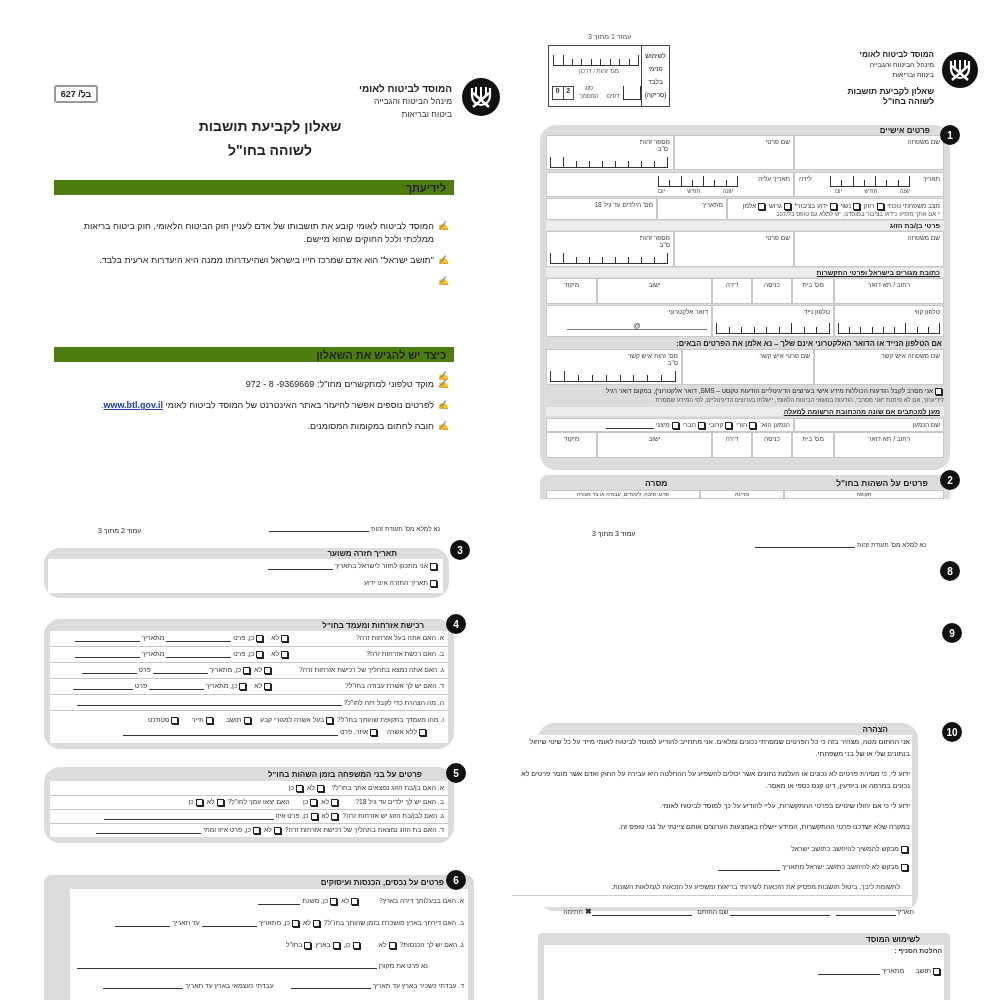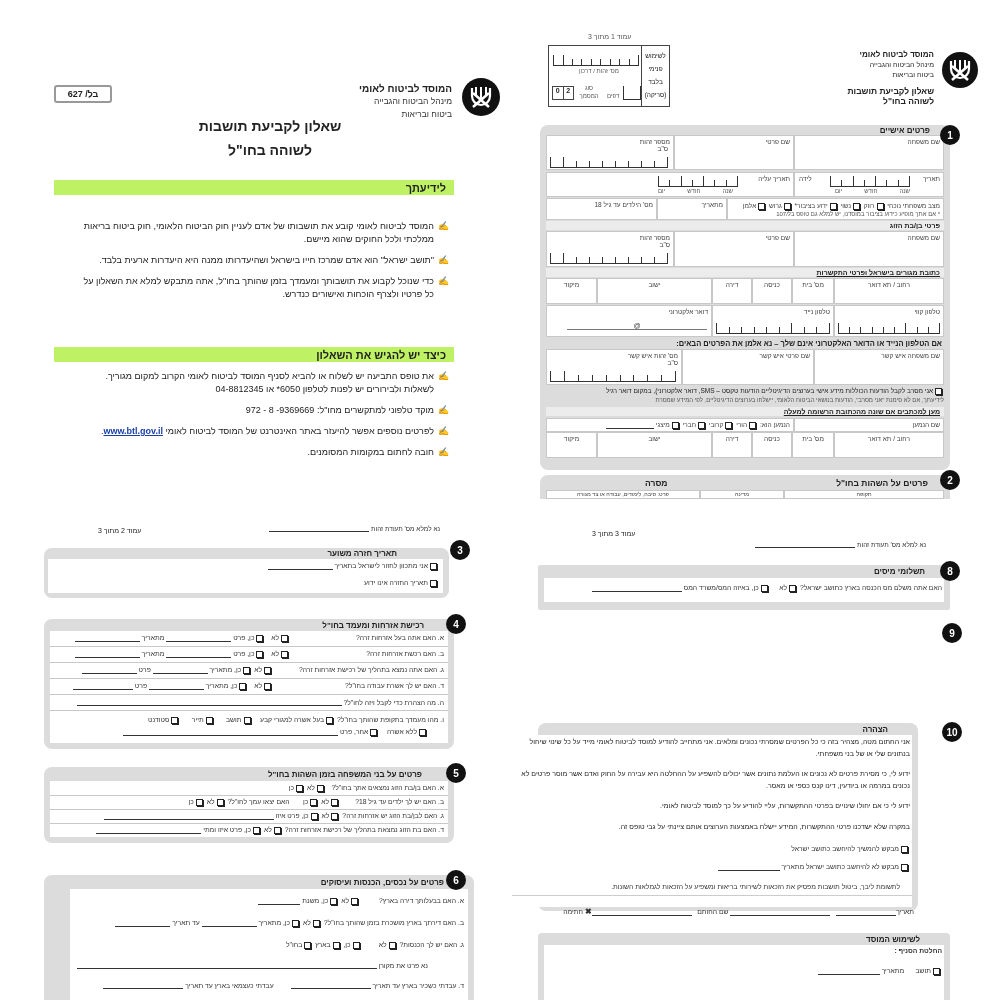--- a/index.html
+++ b/index.html
@@ -10,32 +10,32 @@
 
   
   .logo { width: 38px; height: 38px; border-radius: 50%; background: #111; display: flex; align-items: center; justify-content: center; }
   .logo svg { width: 28px; height: 28px; }
 
   
   #p1 { left: 40px; top: 70px; width: 460px; height: 420px; }
   .inst-block { position: absolute; right: 48px; top: 12px; text-align: right; font-size: 9px; line-height: 13px; }
   .inst-block .b { font-weight: bold; font-size: 10px; }
   .inst-block .s { font-size: 8.5px; color: #333; }
-  .form-code { position: absolute; left: 14px; top: 15px; width: 58px; height: 18px; border: 2px solid #999; border-radius: 3px; font-size: 9px; font-weight: bold; display: flex; align-items: center; justify-content: center; direction: rtl; background: #fff; }
+  .form-code { position: absolute; left: 14px; top: 15px; width: 44px; height: 18px; border: 2px solid #999; border-radius: 3px; font-size: 9px; font-weight: bold; display: flex; align-items: center; justify-content: center; direction: rtl; background: #fff; }
   .main-title { position: absolute; left: 0; width: 460px; text-align: center; font-weight: bold; font-size: 14px; }
-  .bar { position: absolute; background: #bef264; font-weight: bold; font-size: 11px; padding-right: 8px; display: flex; align-items: center; }
+  .bar { position: absolute; background: #4d7c0f; font-weight: bold; font-size: 11px; padding-right: 8px; display: flex; align-items: center; }
   .bullets { position: absolute; font-size: 9px; line-height: 13px; list-style: none; }
   .bullets li { position: relative; padding-right: 20px; margin-bottom: 8px; }
   .bullets li .mk { position: absolute; right: 4px; top: 0; font-size: 9px; color: #555; }
   .bullets a { color: #1a3faa; text-decoration: underline; font-weight: bold; }
 
   
   #p2 { left: 540px; top: 30px; width: 450px; height: 465px; }
   .box { position: absolute; border: 1px solid #444; background: #fff; }
-  .section { position: absolute; background: #dcdcdc; border-radius: 8px; }
+  .section { position: absolute; background: #dcdcdc; border-radius: 16px; }
   .sec-title { position: absolute; font-weight: bold; font-size: 8px; }
   .sec-num { position: absolute; width: 20px; height: 20px; border-radius: 50%; background: #111; color: #fff; font-size: 10px; font-weight: bold; display: flex; align-items: center; justify-content: center; }
   .cell { position: absolute; background: #fff; border: 1px solid #c8c8c8; font-size: 6.5px; color: #444; padding: 2px 3px; text-align: right; }
   .digits { position: absolute; height: 10px; border-bottom: 1px solid #333; display: flex; justify-content: space-between; }
   .digits i { display: block; width: 1px; height: 6px; background: #333; align-self: flex-end; }
   .digits i.tall { height: 10px; }
   .uline { display: inline-block; border-bottom: 1px solid #333; height: 8px; vertical-align: bottom; }
   .cb { display: inline-block; width: 7px; height: 7px; border: 1px solid #222; box-shadow: 1px 1px 0 #222; vertical-align: middle; margin: 0 2px; background: #fff; }
   .subbar { position: absolute; background: #ececec; font-size: 7px; font-weight: bold; padding: 1px 4px; text-align: right; }
   .subbar.u span { text-decoration: underline; }
@@ -67,26 +67,26 @@
     <div class="s">ביטוח ובריאות</div>
   </div>
   <div class="form-code">בל/ 627</div>
   <div class="main-title" style="top:48px;">שאלון לקביעת תושבות</div>
   <div class="main-title" style="top:72px;">לשוהה בחו"ל</div>
 
   <div class="bar" style="left:14px;top:110px;width:400px;height:15px;">לידיעתך</div>
   <ul class="bullets" style="right:46px;top:150px;width:380px;">
     <li><span class="mk">✍</span><span>המוסד לביטוח לאומי קובע את תושבותו של אדם לעניין חוק הביטוח הלאומי, חוק ביטוח בריאות ממלכתי ולכל החוקים שהוא מיישם.</span></li>
     <li><span class="mk">✍</span><span>"תושב ישראל" הוא אדם שמרכז חייו בישראל ושהיעדרותו ממנה היא היעדרות ארעית בלבד.</span></li>
-    <li><span class="mk">✍</span><span>כדי שנוכל לקבוע את תושבותך ומעמדך בזמן שהותך בחו"ל, אתה מתבקש למלא את השאלון על כל פרטיו ולצרף הוכחות ואישורים כנדרש.</span></li>
+    <li><span class="mk">✍</span></li>
   </ul>
 
   <div class="bar" style="left:14px;top:277px;width:400px;height:15px;">כיצד יש להגיש את השאלון</div>
   <ul class="bullets" style="right:46px;top:300px;width:380px;">
-    <li><span class="mk">✍</span><span>את טופס התביעה יש לשלוח או להביא לסניף המוסד לביטוח לאומי הקרוב למקום מגוריך. לשאלות ולבירורים יש לפנות לטלפון 6050* או 04-8812345</span></li>
+    <li><span class="mk">✍</span></li>
     <li><span class="mk">✍</span><span>מוקד טלפוני למתקשרים מחו"ל: 9369669- 8 - 972</span></li>
     <li><span class="mk">✍</span><span>לפרטים נוספים אפשר להיעזר באתר האינטרנט של המוסד לביטוח לאומי</span> <a>www.btl.gov.il</a>.</li>
     <li><span class="mk">✍</span><span>חובה לחתום במקומות המסומנים.</span></li>
   </ul>
 </div>
 
 <div class="page" id="p2">
   <div class="tiny" style="position:absolute;left:48px;top:3px;font-size:7px;">עמוד 1 מתוך 3</div>
 
   <div class="box" style="left:8px;top:15px;width:122px;height:62px;">
@@ -375,26 +375,20 @@
       <div class="row" style="right:4px;top:92px;"><span>ד. עבדתי כשכיר בארץ עד תאריך</span> <span class="uline" style="width:80px;"></span> &nbsp;&nbsp;&nbsp;&nbsp;&nbsp;&nbsp;&nbsp; <span>עבדתי כעצמאי בארץ עד תאריך</span> <span class="uline" style="width:80px;"></span></div>
     </div>
   </div>
   <div class="sec-num" style="right:4px;top:355px;">6</div>
 </div>
 
 <div class="page" id="p4">
   <div style="position:absolute;left:62px;top:15px;font-size:7px;">עמוד 3 מתוך 3</div>
   <div style="position:absolute;right:64px;top:25px;font-size:6.5px;color:#333;"><span>נא למלא מס' תעודת זהות</span> <span class="uline" style="width:100px;"></span></div>
 
-  <div class="section" style="left:8px;top:50px;width:412px;height:45px;border-radius:2px;">
-    <div class="sec-title" style="right:25px;top:2px;">תשלומי מיסים</div>
-    <div class="inner" style="right:6px;top:13px;width:400px;height:24px;">
-      <div class="row" style="right:2px;top:6px;"><span>האם אתה משלם מס הכנסה בארץ כתושב ישראל?</span> <span class="cb"></span><span>לא</span> &nbsp;&nbsp;&nbsp; <span class="cb"></span><span>כן, באיזה המס/משרד המס</span> <span class="uline" style="width:90px;"></span></div>
-    </div>
-  </div>
   <div class="sec-num" style="right:30px;top:46px;">8</div>
 
   <div class="sec-num" style="right:28px;top:108px;">9</div>
 
   <div class="section" style="left:8px;top:208px;width:380px;height:188px;padding-left:8px;">
     <div class="sec-title" style="right:30px;top:2px;">הצהרה</div>
     <div class="inner" style="right:6px;top:12px;width:400px;height:168px;">
       <div class="para" style="right:2px;top:1px;width:396px;">אני החתום מטה, מצהיר בזה כי כל הפרטים שמסרתי נכונים ומלאים. אני מתחייב להודיע למוסד לביטוח לאומי מייד על כל שינוי שיחול בנתונים שלי או של בני משפחתי.</div>
       <div class="para" style="right:2px;top:33px;width:396px;">ידוע לי, כי מסירת פרטים לא נכונים או העלמת נתונים אשר יכולים להשפיע על ההחלטה היא עבירה על החוק ואדם אשר מוסר פרטים לא נכונים במרמה או ביודעין, דינו קנס כספי או מאסר.</div>
       <div class="para" style="right:2px;top:65px;width:396px;">ידוע לי כי אם יחולו שינויים בפרטי ההתקשרות, עליי להודיע על כך למוסד לביטוח לאומי.</div>

